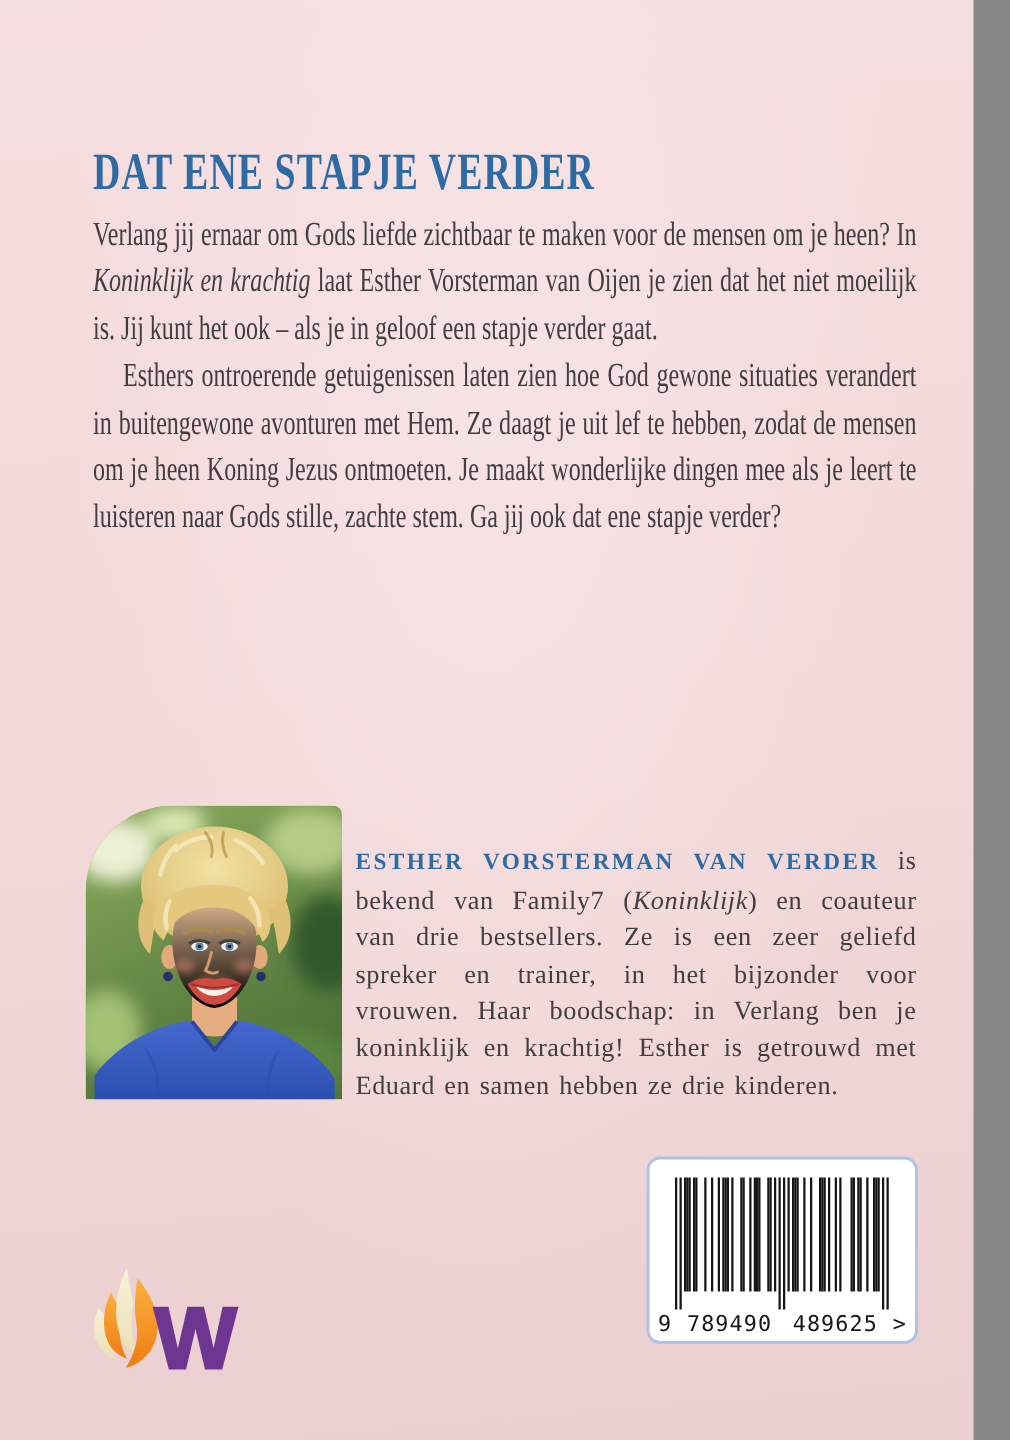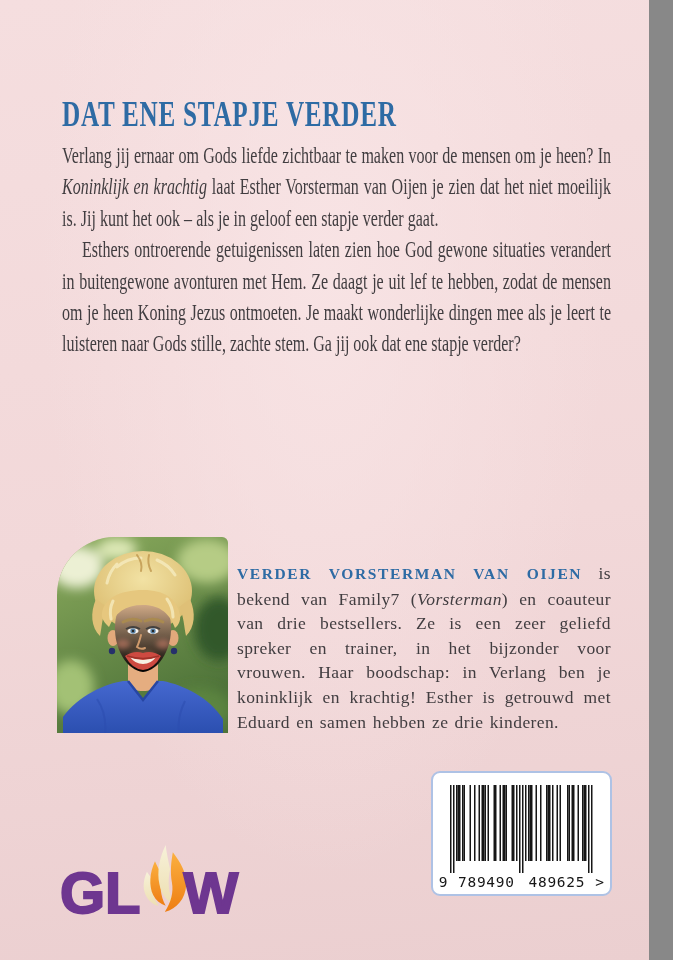--- a/index.html
+++ b/index.html
@@ -145,24 +145,23 @@
       </g>
       <path d="M84 98 Q82 106 80 110 Q84 113 88 111" fill="none" stroke="#cf9a6c" stroke-width="2" stroke-linecap="round"></path>
       <g>
         <path d="M68 119 Q77 113 86 116 Q95 113 104 119 Q97 132 86 133 Q75 132 68 119 Z" fill="#ce4a41"></path>
         <path d="M73 120 Q86 126 99 120 Q94 127 86 127 Q78 127 73 120 Z" fill="#f7f0e4"></path>
         <path d="M70 119 Q86 124 102 119" fill="none" stroke="#a03229" stroke-width="1.4"></path>
       </g>
     </svg>
   </div>
 
-  <p class="bio"><span class="bio-name">VERDER VORSTERMAN VAN OIJEN</span><span> is bekend van Family7 (</span><i>Vorsterman</i><span>) en coauteur van drie bestsellers. Ze is een zeer geliefd spreker en trainer, in het bijzonder voor vrouwen. Haar boodschap: in Verlang ben je koninklijk en krachtig! Esther is getrouwd met Eduard en samen hebben ze drie kinderen.</span></p>
+  <p class="bio"><span class="bio-name">ESTHER VORSTERMAN VAN VERDER</span><span> is bekend van Family7 (</span><i>Koninklijk</i><span>) en coauteur van drie bestsellers. Ze is een zeer geliefd spreker en trainer, in het bijzonder voor vrouwen. Haar boodschap: in Verlang ben je koninklijk en krachtig! Esther is getrouwd met Eduard en samen hebben ze drie kinderen.</span></p>
 
   <div class="glow">
-    <span>GL</span>
     <svg class="flame" width="50" height="68" viewBox="0 0 56 76" xmlns="http://www.w3.org/2000/svg">
       <defs>
         <linearGradient id="fg" x1="0" y1="0" x2="0" y2="1">
           <stop offset="0" stop-color="#fbb040"></stop>
             <stop offset="1" stop-color="#ee7d12"></stop>
         </linearGradient>
         <linearGradient id="cg" x1="0" y1="0" x2="0" y2="1">
           <stop offset="0" stop-color="#f7f1d9"></stop>
             <stop offset="1" stop-color="#eddfb2"></stop>
         </linearGradient>

